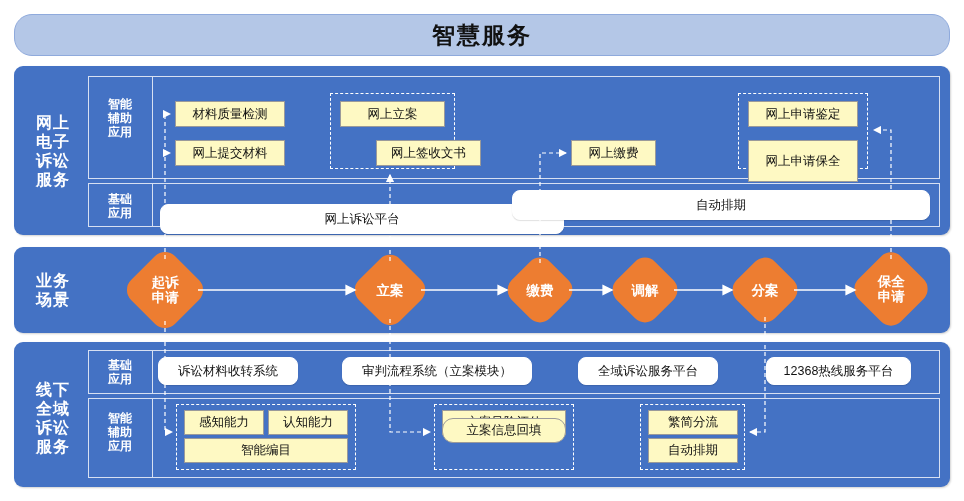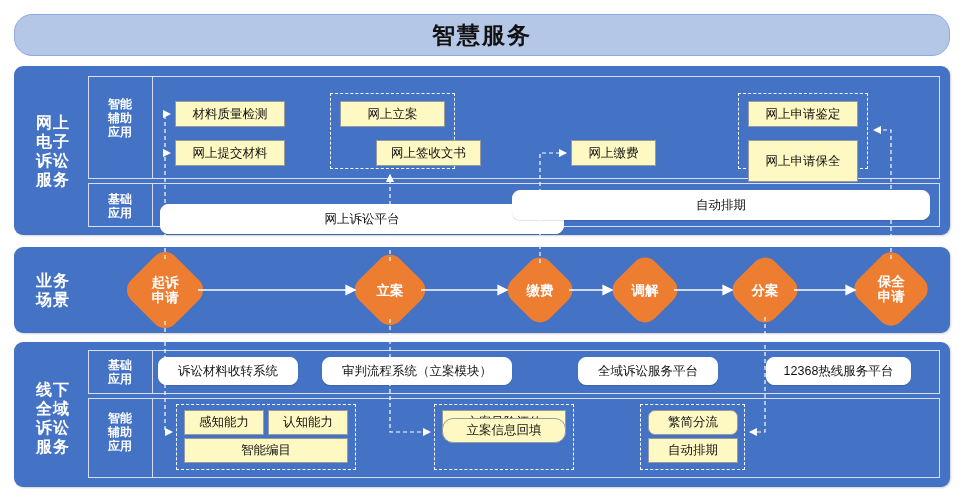--- a/index.html
+++ b/index.html
@@ -158,34 +158,34 @@
 <div class="abs sep" style="left:152px;top:350px;height:44px;"></div>
 <div class="abs sep" style="left:152px;top:398px;height:80px;"></div>
 
 <div class="abs ctr row-title" id="rt-off-base" style="white-space:pre-line;">基础
 应用</div>
 <div class="abs ctr row-title" id="rt-off-smart" style="white-space:pre-line;">智能
 辅助
 应用</div>
 
 <div class="abs ctr wcap" style="left:158px;top:357px;width:140px;height:28px;">诉讼材料收转系统</div>
-<div class="abs ctr wcap" style="left:322px;top:357px;width:190px;height:28px;">审判流程系统（立案模块）</div>
+<div class="abs ctr wcap" style="left:342px;top:357px;width:190px;height:28px;">审判流程系统（立案模块）</div>
 <div class="abs ctr wcap" style="left:578px;top:357px;width:140px;height:28px;">全域诉讼服务平台</div>
 <div class="abs ctr wcap" style="left:766px;top:357px;width:145px;height:28px;">12368热线服务平台</div>
 
 <div class="abs dgroup" style="left:176px;top:404px;width:180px;height:66px;"></div>
 <div class="abs dgroup" style="left:434px;top:404px;width:140px;height:66px;"></div>
 <div class="abs dgroup" style="left:640px;top:404px;width:105px;height:66px;"></div>
 
 <div class="abs ctr wbox" style="left:184px;top:410px;width:80px;height:25px;">感知能力</div>
 <div class="abs ctr wbox" style="left:268px;top:410px;width:80px;height:25px;">认知能力</div>
 <div class="abs ctr wbox" style="left:184px;top:438px;width:164px;height:25px;">智能编目</div>
 <div class="abs ctr wbox" style="left:442px;top:410px;width:124px;height:25px;">立案风险评估</div>
 <div class="abs ctr wbox" style="left:442px;top:418px;width:124px;height:25px;border-radius:11px;">立案信息回填</div>
-<div class="abs ctr wbox" style="left:648px;top:410px;width:90px;height:25px;border-radius:7px;">繁简分流</div>
+<div class="abs ctr wbox" style="left:648px;top:410px;width:90px;height:25px;">繁简分流</div>
 <div class="abs ctr wbox" style="left:648px;top:438px;width:90px;height:25px;">自动排期</div>
 
 <svg id="connectors">
   <defs>
     <marker id="aw" markerWidth="7" markerHeight="7" refX="6" refY="3.5" orient="auto">
       <path d="M0,0 L7,3.5 L0,7 z" fill="#ffffff"></path>
     </marker>
     <marker id="awg" markerWidth="7" markerHeight="7" refX="6" refY="3.5" orient="auto">
       <path d="M0,0 L7,3.5 L0,7 z" fill="#ffffff"></path>
     </marker>

